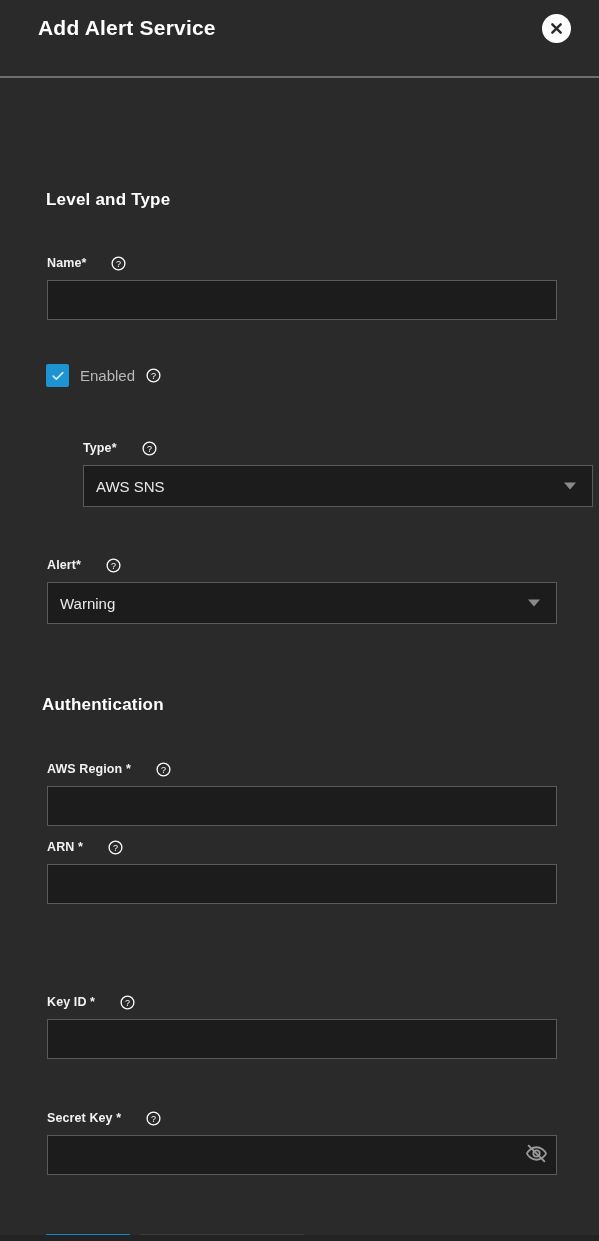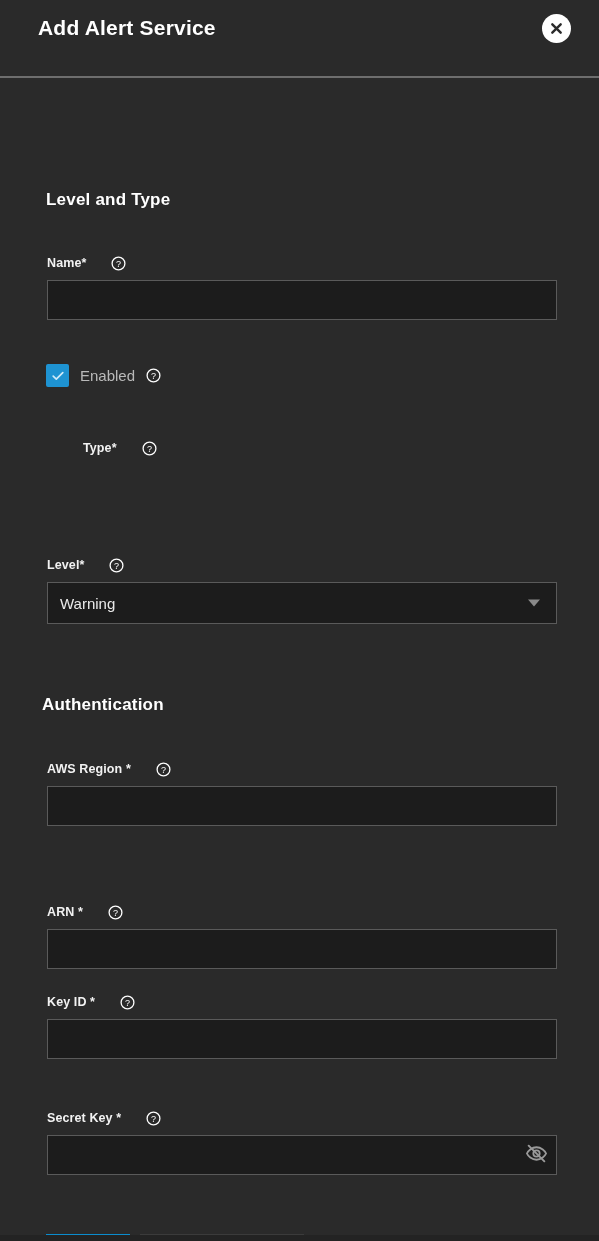--- a/index.html
+++ b/index.html
@@ -270,25 +270,29 @@
   <div class="field" style="top:363px;margin-left:36px;">
     <div class="field-label-row">
       <span class="field-label"><span>Type</span><span class="req-star">*</span></span>
       <span class="help-icon">
         <svg width="15" height="15" viewBox="0 0 15 15">
           <circle cx="7.5" cy="7.5" r="6.4" fill="none" stroke="#ffffff" stroke-width="1.3"></circle>
           <text x="7.5" y="11" text-anchor="middle" font-size="9" font-family="Liberation Sans, sans-serif" fill="#ffffff">?</text>
         </svg>
       </span>
     </div>
+    <div class="select-box">
+      <span class="select-value">AWS SNS</span>
+      <span class="select-arrow"></span>
+    </div>
   </div>
 
   <div class="field" style="top:480px;">
     <div class="field-label-row">
-      <span class="field-label"><span>Level</span><span class="req-star">*</span></span>
+      <span class="field-label"><span>Alert</span><span class="req-star">*</span></span>
       <span class="help-icon">
         <svg width="15" height="15" viewBox="0 0 15 15">
           <circle cx="7.5" cy="7.5" r="6.4" fill="none" stroke="#ffffff" stroke-width="1.3"></circle>
           <text x="7.5" y="11" text-anchor="middle" font-size="9" font-family="Liberation Sans, sans-serif" fill="#ffffff">?</text>
         </svg>
       </span>
     </div>
     <div class="select-box">
       <span class="select-value">Warning</span>
       <span class="select-arrow"></span>
@@ -303,21 +307,21 @@
       <span class="help-icon">
         <svg width="15" height="15" viewBox="0 0 15 15">
           <circle cx="7.5" cy="7.5" r="6.4" fill="none" stroke="#ffffff" stroke-width="1.3"></circle>
           <text x="7.5" y="11" text-anchor="middle" font-size="9" font-family="Liberation Sans, sans-serif" fill="#ffffff">?</text>
         </svg>
       </span>
     </div>
     <input class="text-input" type="text" value="" style="">
   </div>
 
-  <div class="field" style="top:827px;">
+  <div class="field" style="top:762px;">
     <div class="field-label-row">
       <span class="field-label"><span>ARN</span> <span class="req-star">*</span></span>
       <span class="help-icon">
         <svg width="15" height="15" viewBox="0 0 15 15">
           <circle cx="7.5" cy="7.5" r="6.4" fill="none" stroke="#ffffff" stroke-width="1.3"></circle>
           <text x="7.5" y="11" text-anchor="middle" font-size="9" font-family="Liberation Sans, sans-serif" fill="#ffffff">?</text>
         </svg>
       </span>
     </div>
     <input class="text-input" type="text" value="" style="">

